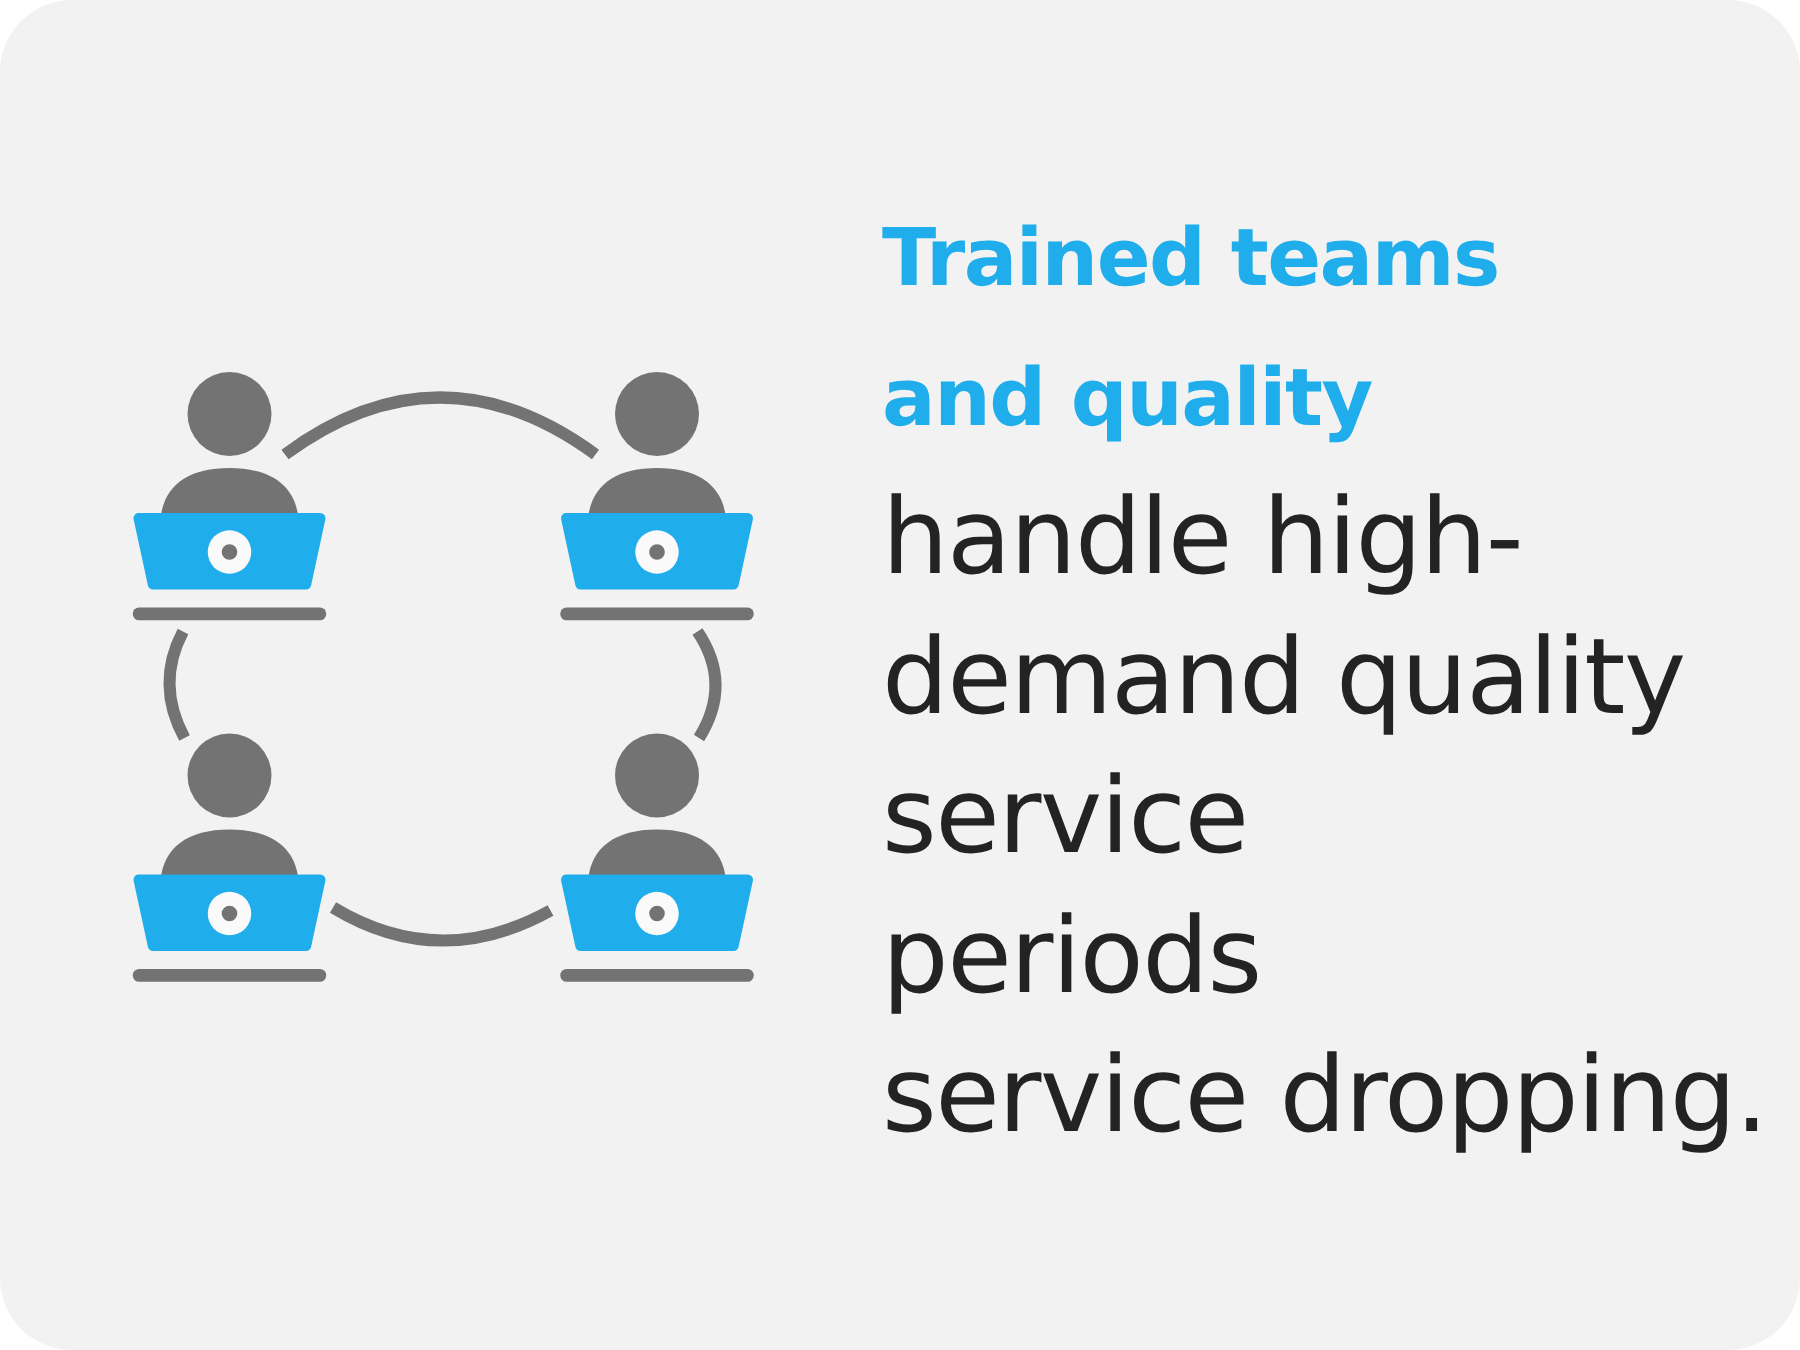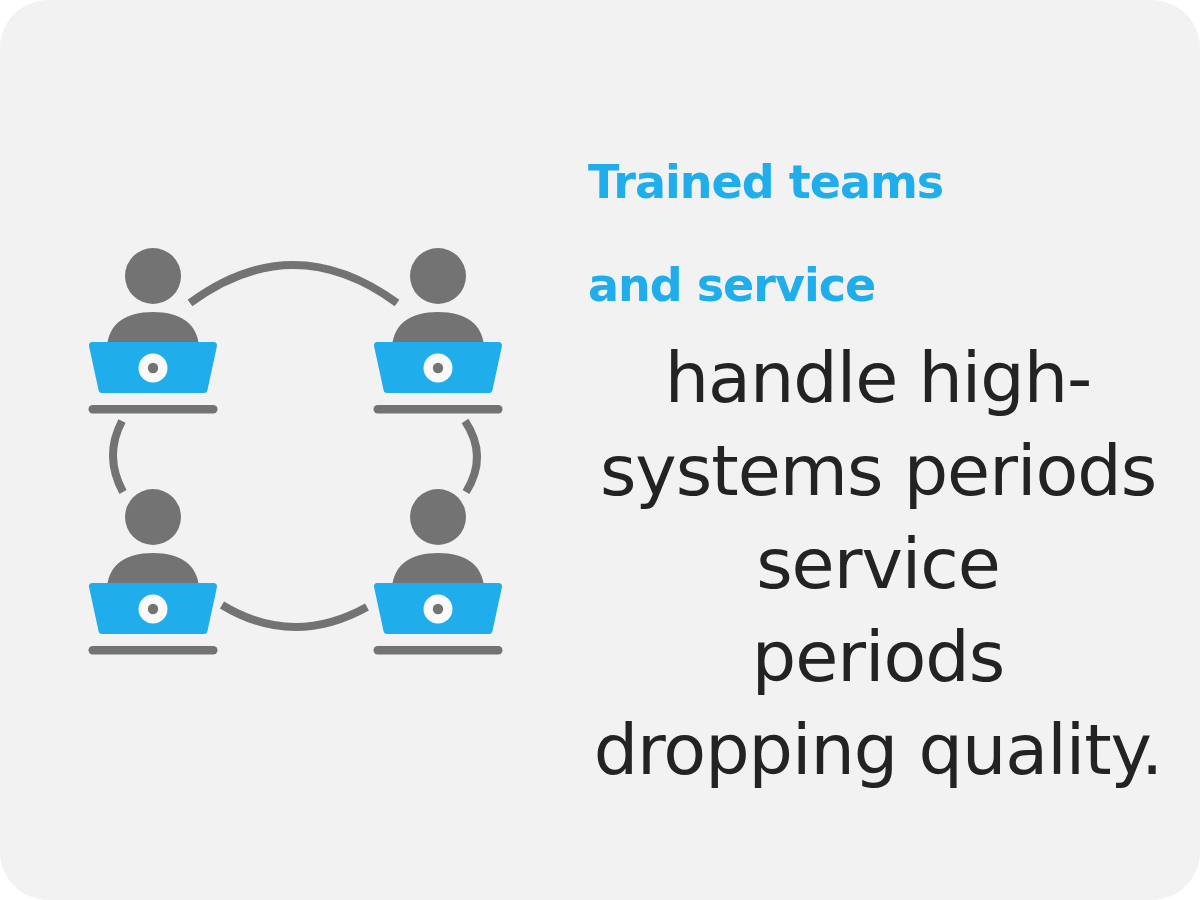--- a/index.html
+++ b/index.html
@@ -19,26 +19,26 @@
     background:var(--card-bg);
     border-radius:48px;
   }
   .illustration{
     position:absolute;left:78px;top:228px;width:460px;height:445px;
   }
   .text-block{
     position:absolute;left:588px;top:126px;width:580px;
   }
   .heading-line{
-    font-size:46px;line-height:93px;font-weight:bold;
-    letter-spacing:-1px;color:var(--accent);white-space:nowrap;margin-top:10px;
+    font-size:53px;line-height:93px;font-weight:bold;
+    letter-spacing:-1px;color:var(--accent);white-space:nowrap;
   }
   .body-line{
     font-size:70px;line-height:93px;font-weight:normal;
-    letter-spacing:-1px;color:var(--text-dark);white-space:nowrap;text-align:center;
+    letter-spacing:-1px;color:var(--text-dark);white-space:nowrap;
   }
 </style>
 </head>
 <body>
 
 <div class="stage">
   <div class="card">
 
     <svg class="illustration" viewBox="0 0 460 445" xmlns="http://www.w3.org/2000/svg">
       <defs>
@@ -58,22 +58,22 @@
       <path d="M 144,377 Q 215,420 289,379" fill="none" stroke="var(--icon-gray)" stroke-width="8"></path>
 
       <use href="#person-unit" x="75" y="48"></use>
       <use href="#person-unit" x="360" y="48"></use>
       <use href="#person-unit" x="75" y="289"></use>
       <use href="#person-unit" x="360" y="289"></use>
     </svg>
 
     <div class="text-block">
       <div class="heading-line">Trained teams</div>
-      <div class="heading-line">and service</div>
+      <div class="heading-line">and quality</div>
       <div class="body-line">handle high-</div>
-      <div class="body-line">systems periods</div>
+      <div class="body-line">demand quality</div>
       <div class="body-line">service</div>
       <div class="body-line">periods</div>
-      <div class="body-line">dropping quality.</div>
+      <div class="body-line">service dropping.</div>
     </div>
 
   </div>
 </div>
 
 </body></html>

